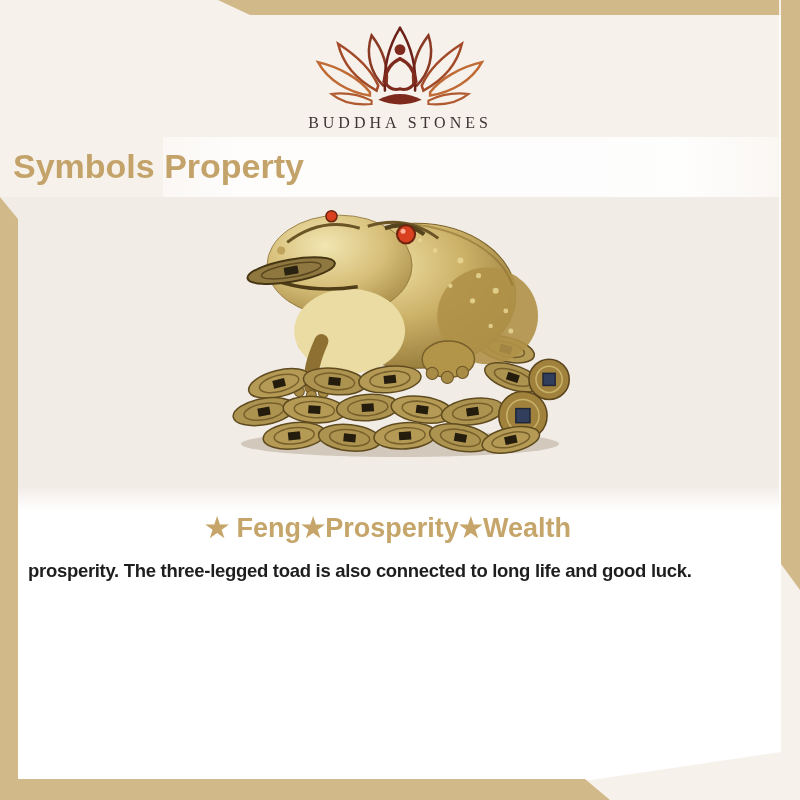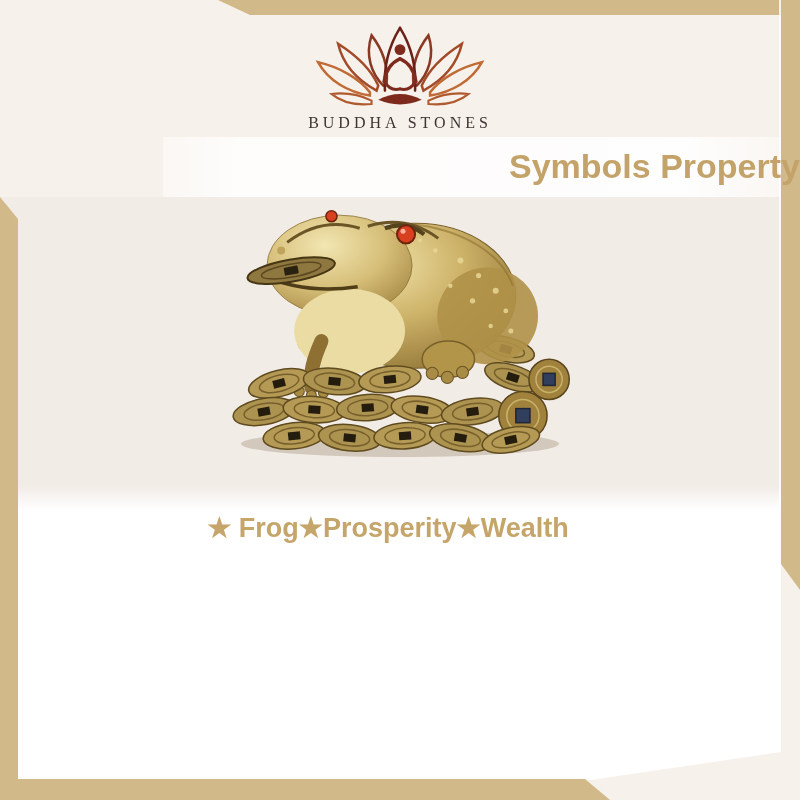--- a/index.html
+++ b/index.html
@@ -25,22 +25,22 @@
   .band-left{left:0;top:197px;bottom:0;width:18px;
     clip-path:polygon(0 0,100% 22px,100% 100%,0 100%);}
   .band-bottom{left:0;bottom:0;height:21px;width:610px;
     clip-path:polygon(0 0,585px 0,610px 100%,0 100%);}
   
   .logo{position:absolute;left:280px;top:22px;width:240px;height:92px;}
   .brand-name{position:absolute;left:0;right:0;top:114px;text-align:center;
     font-family:"Liberation Serif",serif;font-size:16px;letter-spacing:4px;
     color:#3c3431;font-weight:500;}
   
-  .section-title{position:absolute;left:0;right:0;top:147px;text-align:right;
-    font-size:34px;font-weight:bold;color:#c3a369;letter-spacing:0px;}
+  .section-title{position:absolute;left:0;right:0;top:147px;text-align:left;
+    font-size:34px;font-weight:bold;color:#c3a369;letter-spacing:0px;padding-left:13px;}
   .banner{position:absolute;left:0;top:452px;width:246px;height:36px;background:#d2b98a;
     clip-path:polygon(0 0,100% 0,calc(100% - 13px) 100%,0 100%);}
   .banner-label{position:absolute;left:24px;top:3px;font-size:26px;font-weight:bold;color:#ffffff;}
   .benefits-line{position:absolute;left:0;right:24px;top:512px;text-align:center;
     font-size:27px;font-weight:bold;color:#c5a56a;}
   
   .description{position:absolute;left:28px;top:556px;width:755px;color:#1e1e1e;}
   .description .line{font-size:18.5px;line-height:30px;font-weight:bold;
     letter-spacing:-0.3px;white-space:nowrap;}
   
@@ -251,18 +251,19 @@
         </g>
       <g transform="translate(300,248) rotate(-12)">
           <ellipse rx="29" ry="12" fill="#b59a55"></ellipse>
           <ellipse rx="19" ry="7" fill="none" stroke="#77602b"></ellipse>
           <rect x="-6" y="-4" width="12" height="8" fill="#241c0c" stroke="none"></rect>
         </g>
     </g>
   </svg>
 
 
-  <div class="benefits-line">★ Frog★Prosperity★Wealth</div>
+  <div class="benefits-line">★ Feng★Prosperity★Wealth</div>
 
   <div class="description">
+    <div class="line">prosperity. The three-legged toad is also connected to long life and good luck.</div>
   </div>
 
 </div>
 
 </body></html>

